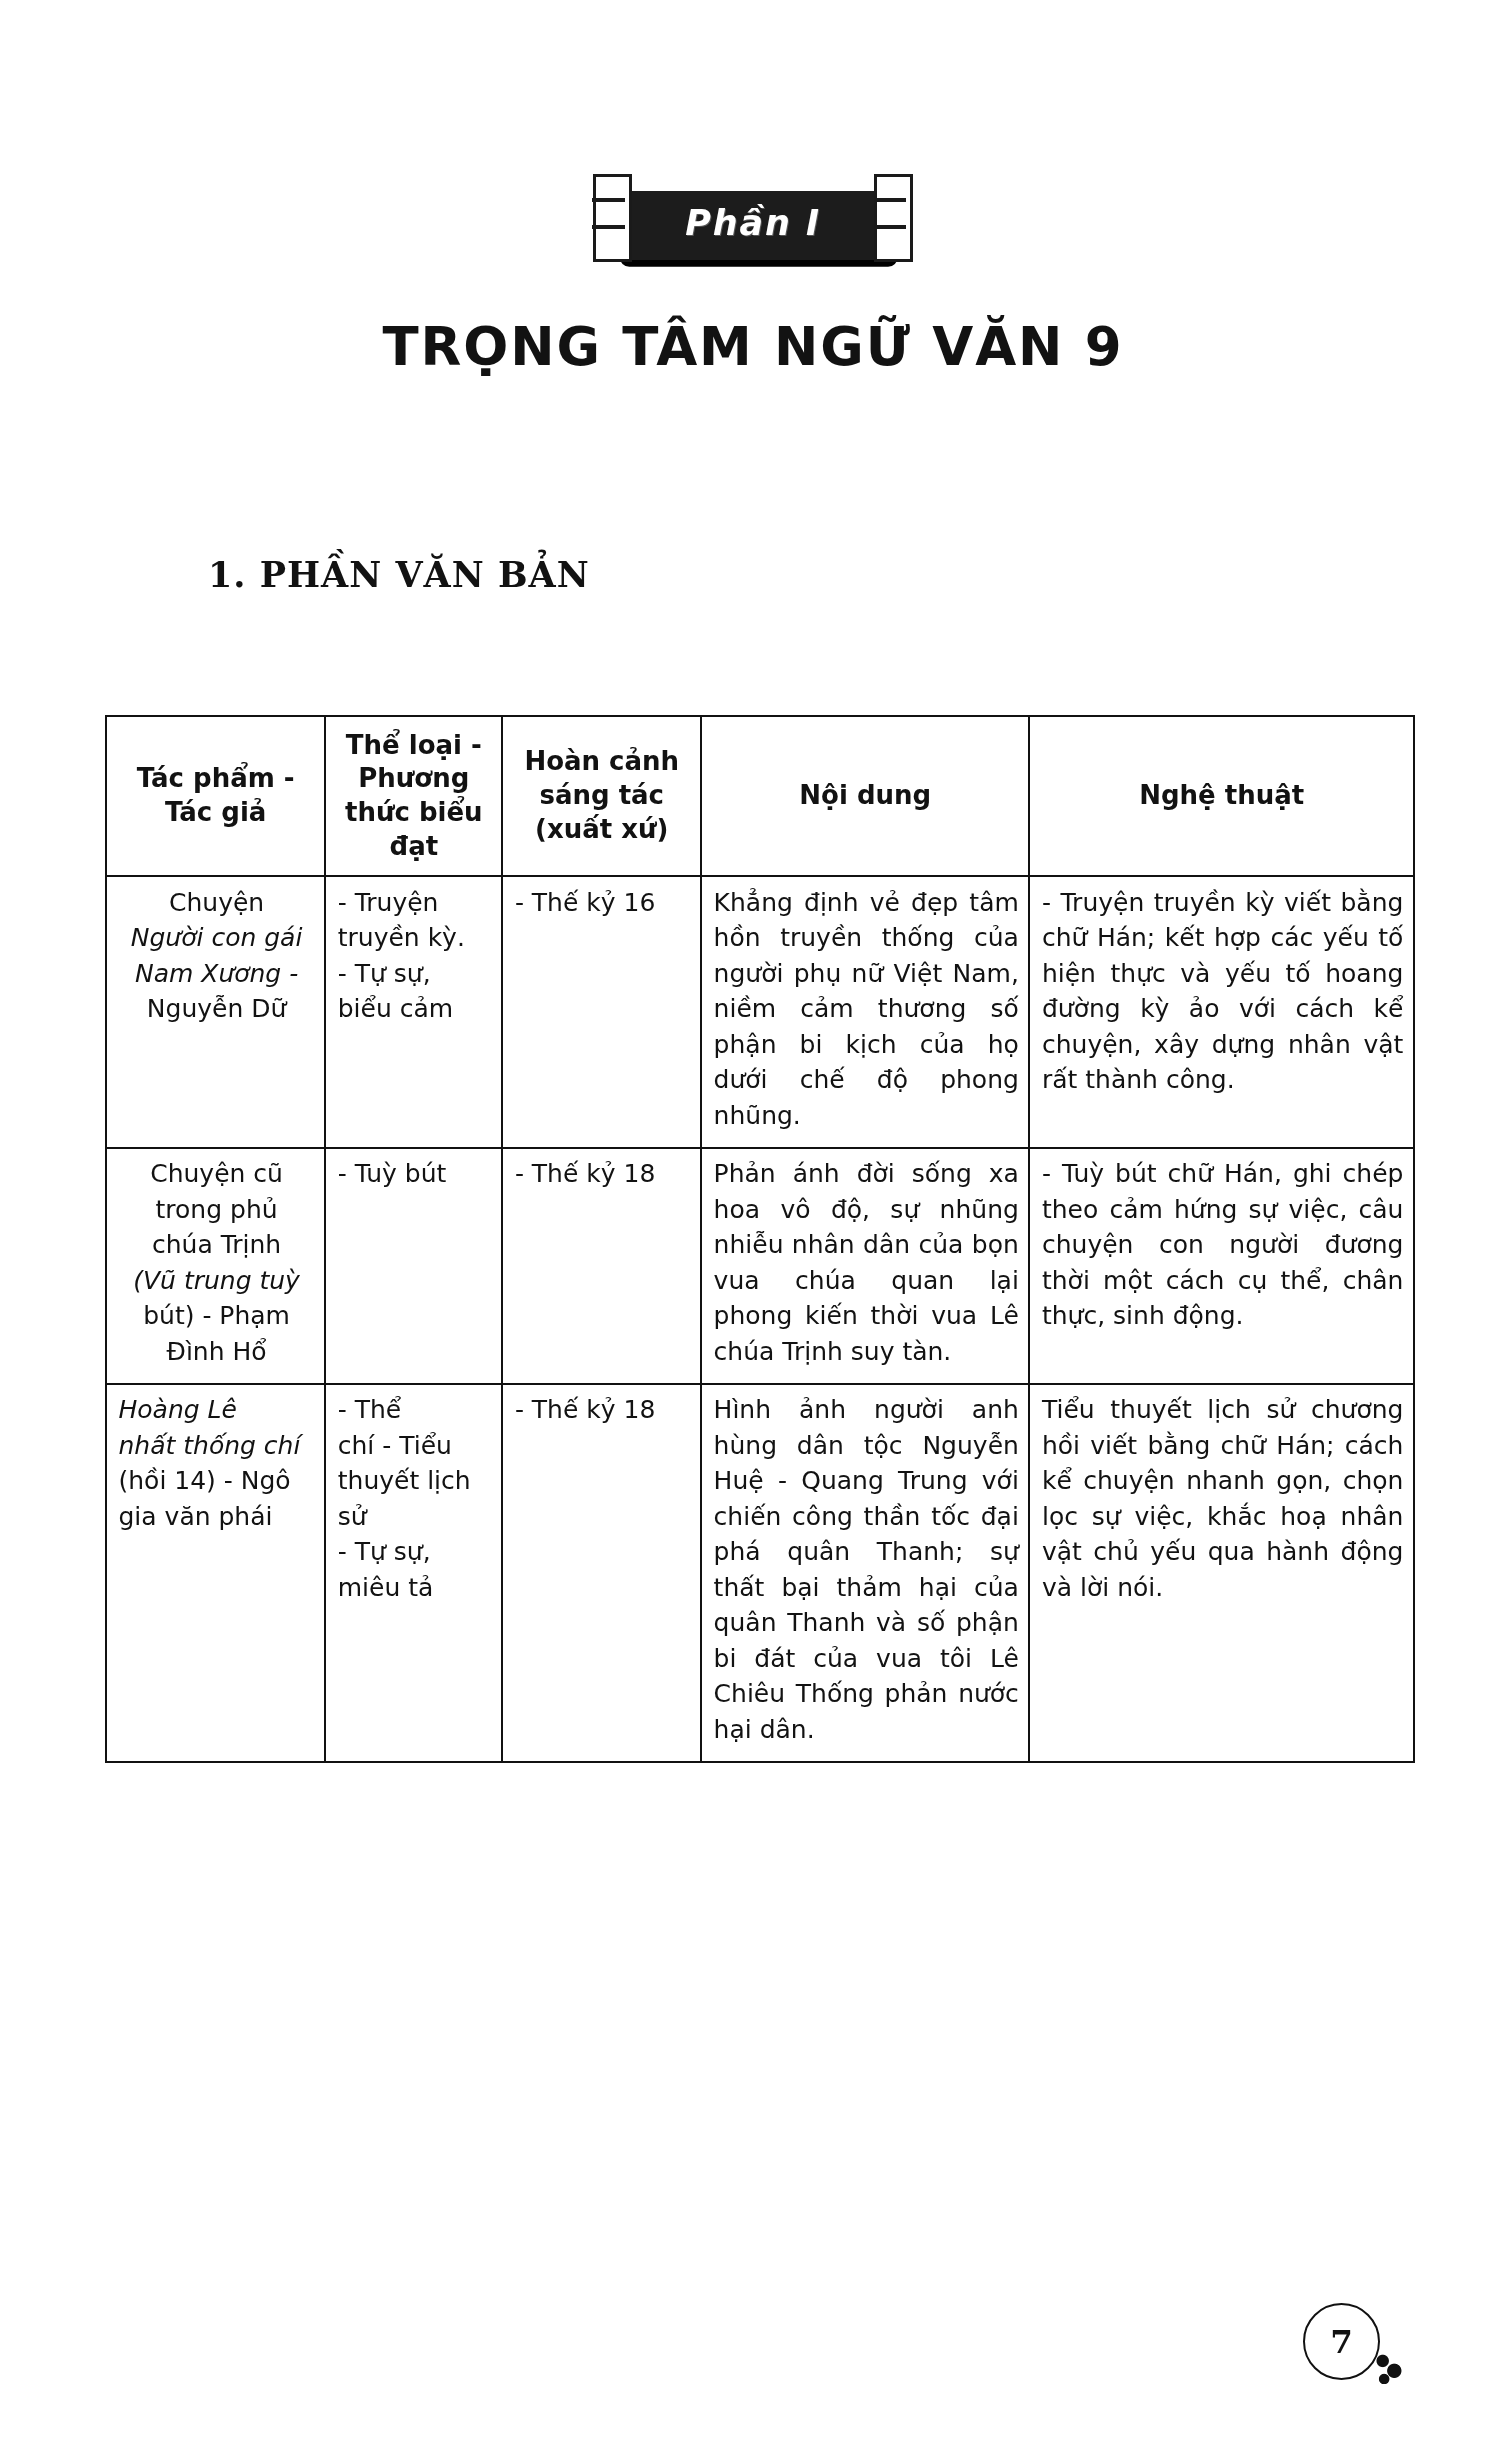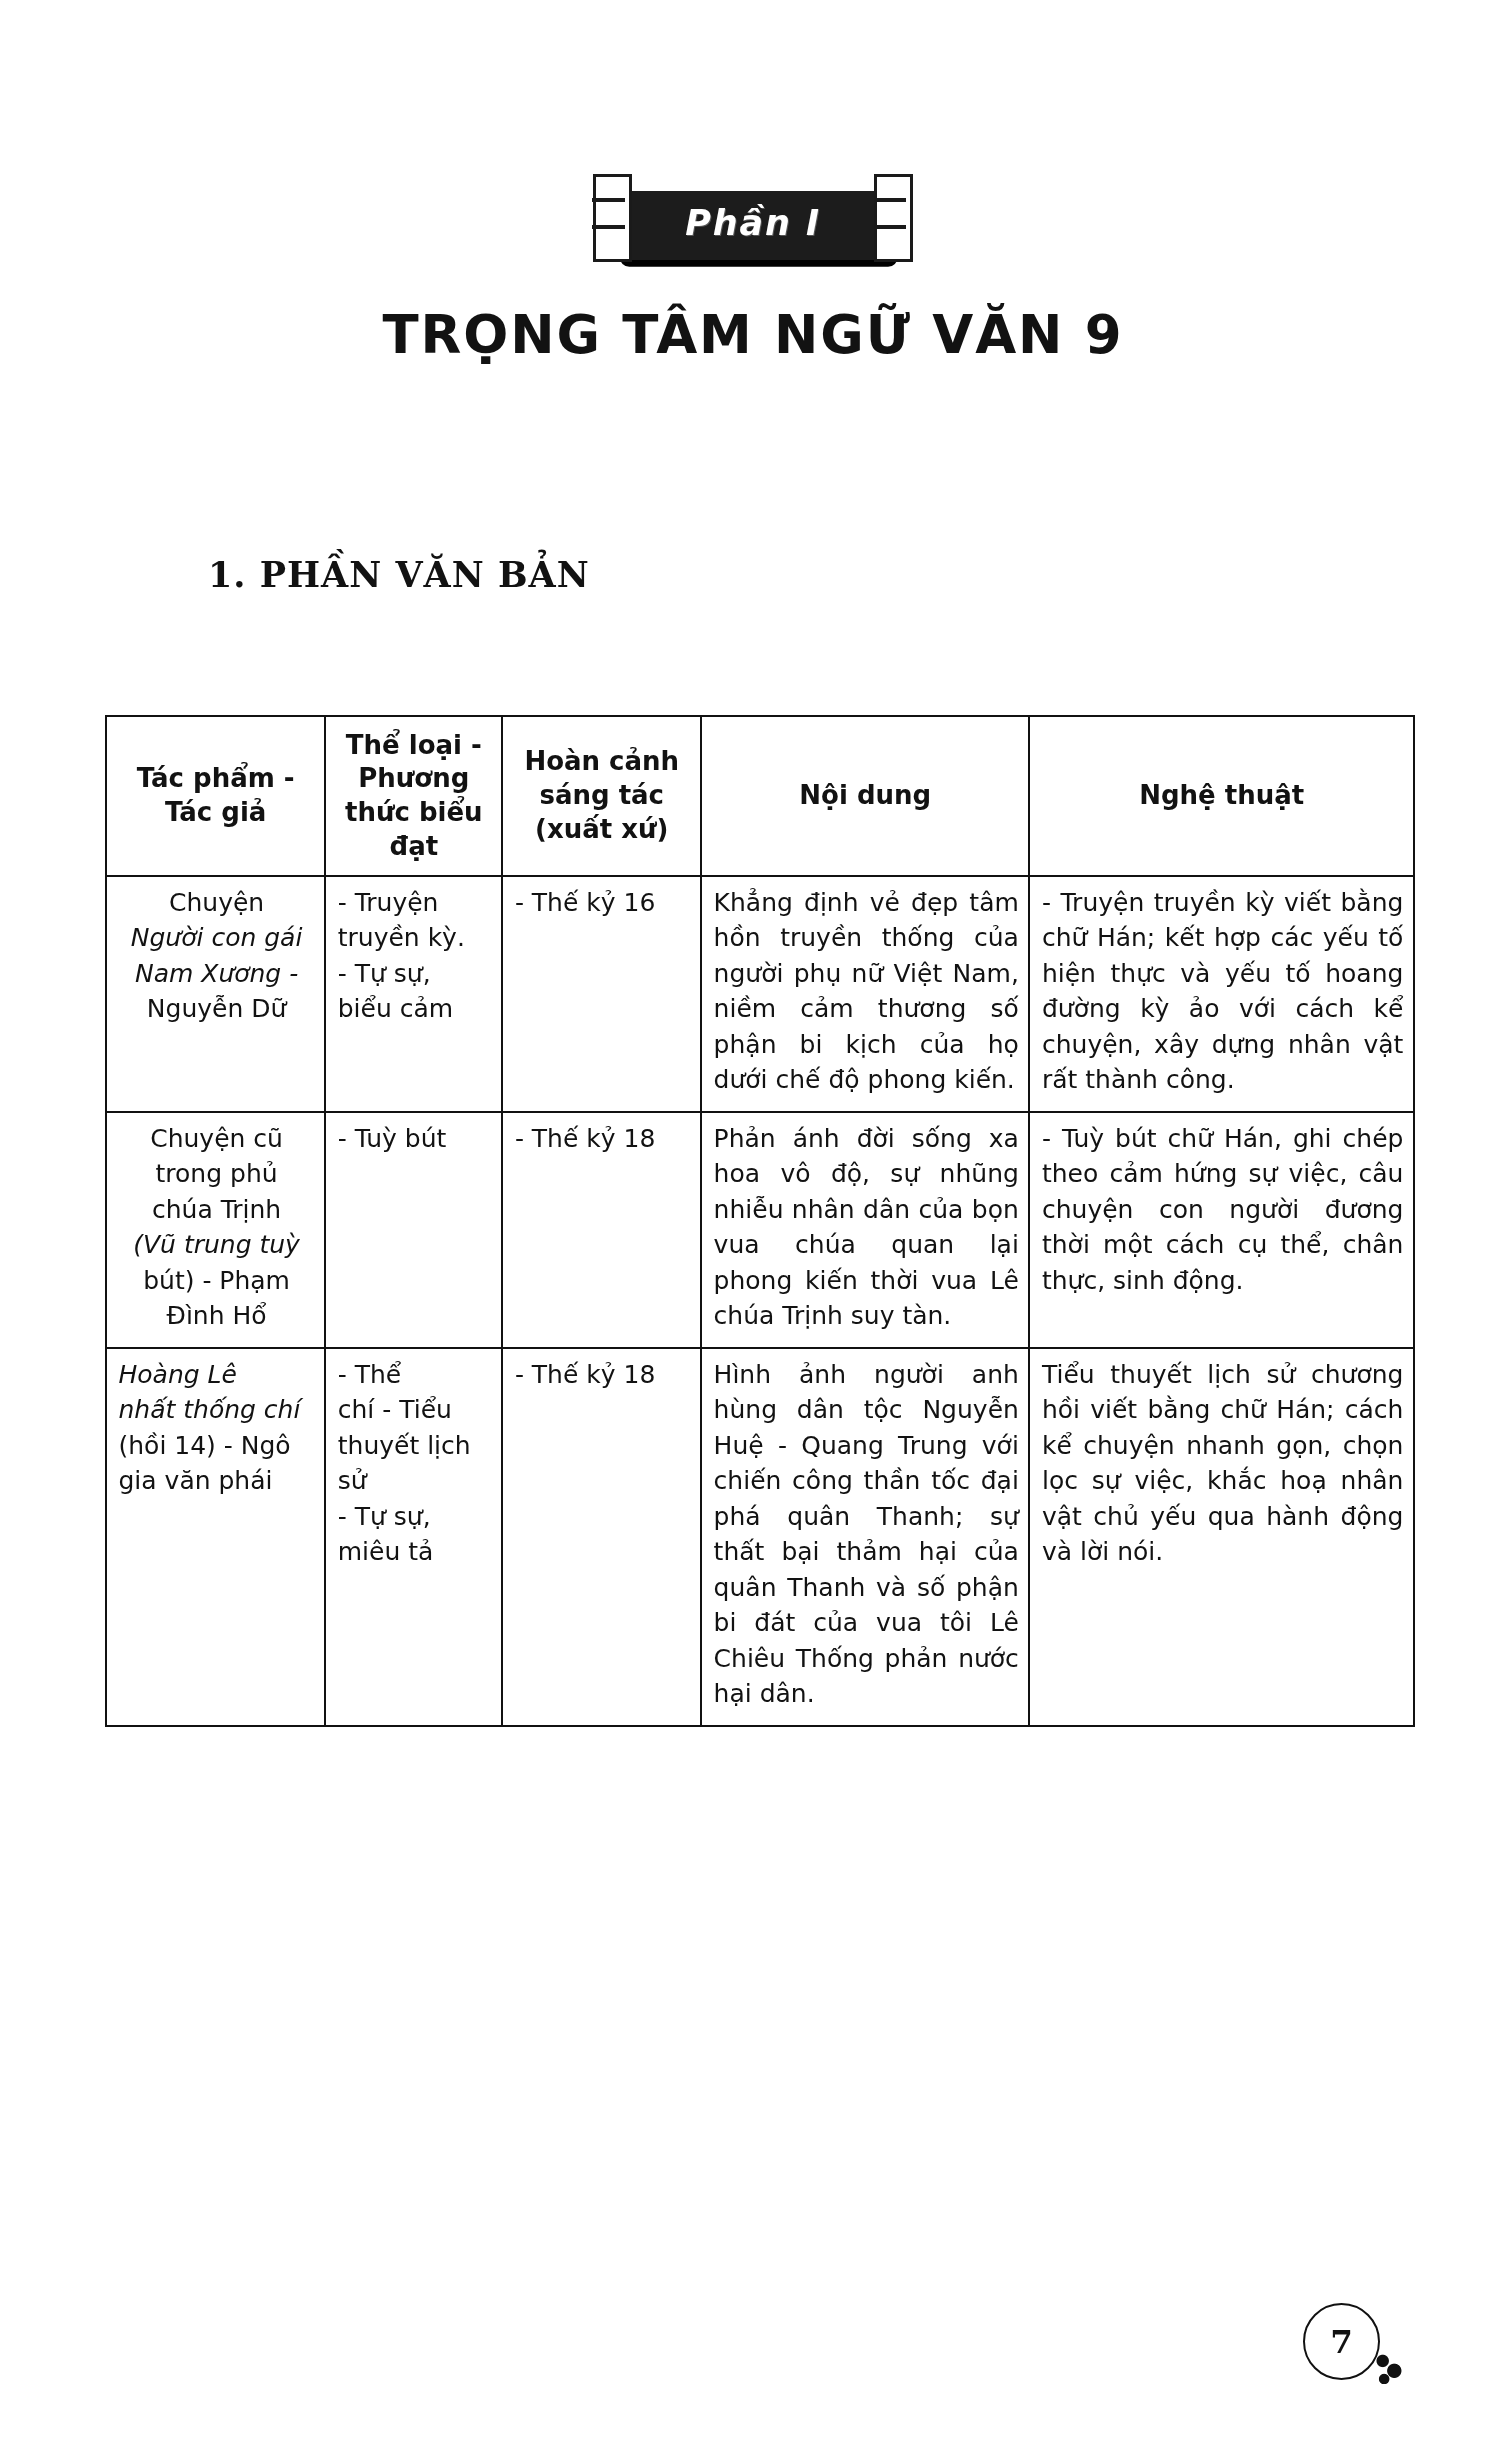--- a/index.html
+++ b/index.html
@@ -75,21 +75,21 @@
     top: 304px;
     left: 0;
     width: 100%;
     text-align: center;
     font-family: "DejaVu Sans", sans-serif;
     font-weight: bold;
     font-size: 53px;
     letter-spacing: 1.9px;
     line-height: 1.18;
   }
-  .main-title .l2 { display: block; }
+  .main-title .l2 { display: block; margin-top: 12px; }
 
   
   .section-heading {
     position: absolute;
     top: 551px;
     left: 208px;
     font-family: "DejaVu Serif", serif;
     font-weight: bold;
     font-size: 35px;
     letter-spacing: 1px;
@@ -236,21 +236,21 @@
           </td>
           <td>
             <span class="line">- Truyện</span>
             <span class="line">truyền kỳ.</span>
             <span class="line">- Tự sự,</span>
             <span class="line">biểu cảm</span>
           </td>
           <td>
             <span class="line tight">- Thế kỷ 16</span>
           </td>
-          <td class="justify">Khẳng định vẻ đẹp tâm hồn truyền thống của người phụ nữ Việt Nam, niềm cảm thương số phận bi kịch của họ dưới chế độ phong kiến.</td>
+          <td class="justify">Khẳng định vẻ đẹp tâm hồn truyền thống của người phụ nữ Việt Nam, niềm cảm thương số phận bi kịch của họ dưới chế độ phong nhũng.</td>
           <td class="justify">- Truyện truyền kỳ viết bằng chữ Hán; kết hợp các yếu tố hiện thực và yếu tố hoang đường kỳ ảo với cách kể chuyện, xây dựng nhân vật rất thành công.</td>
         </tr>
 
         <tr>
           <td class="j-center">
             <span class="line">Chuyện cũ</span>
             <span class="line">trong phủ</span>
             <span class="line">chúa Trịnh</span>
             <span class="line it">(Vũ trung tuỳ</span>
             <span class="line">bút) - Phạm</span>

